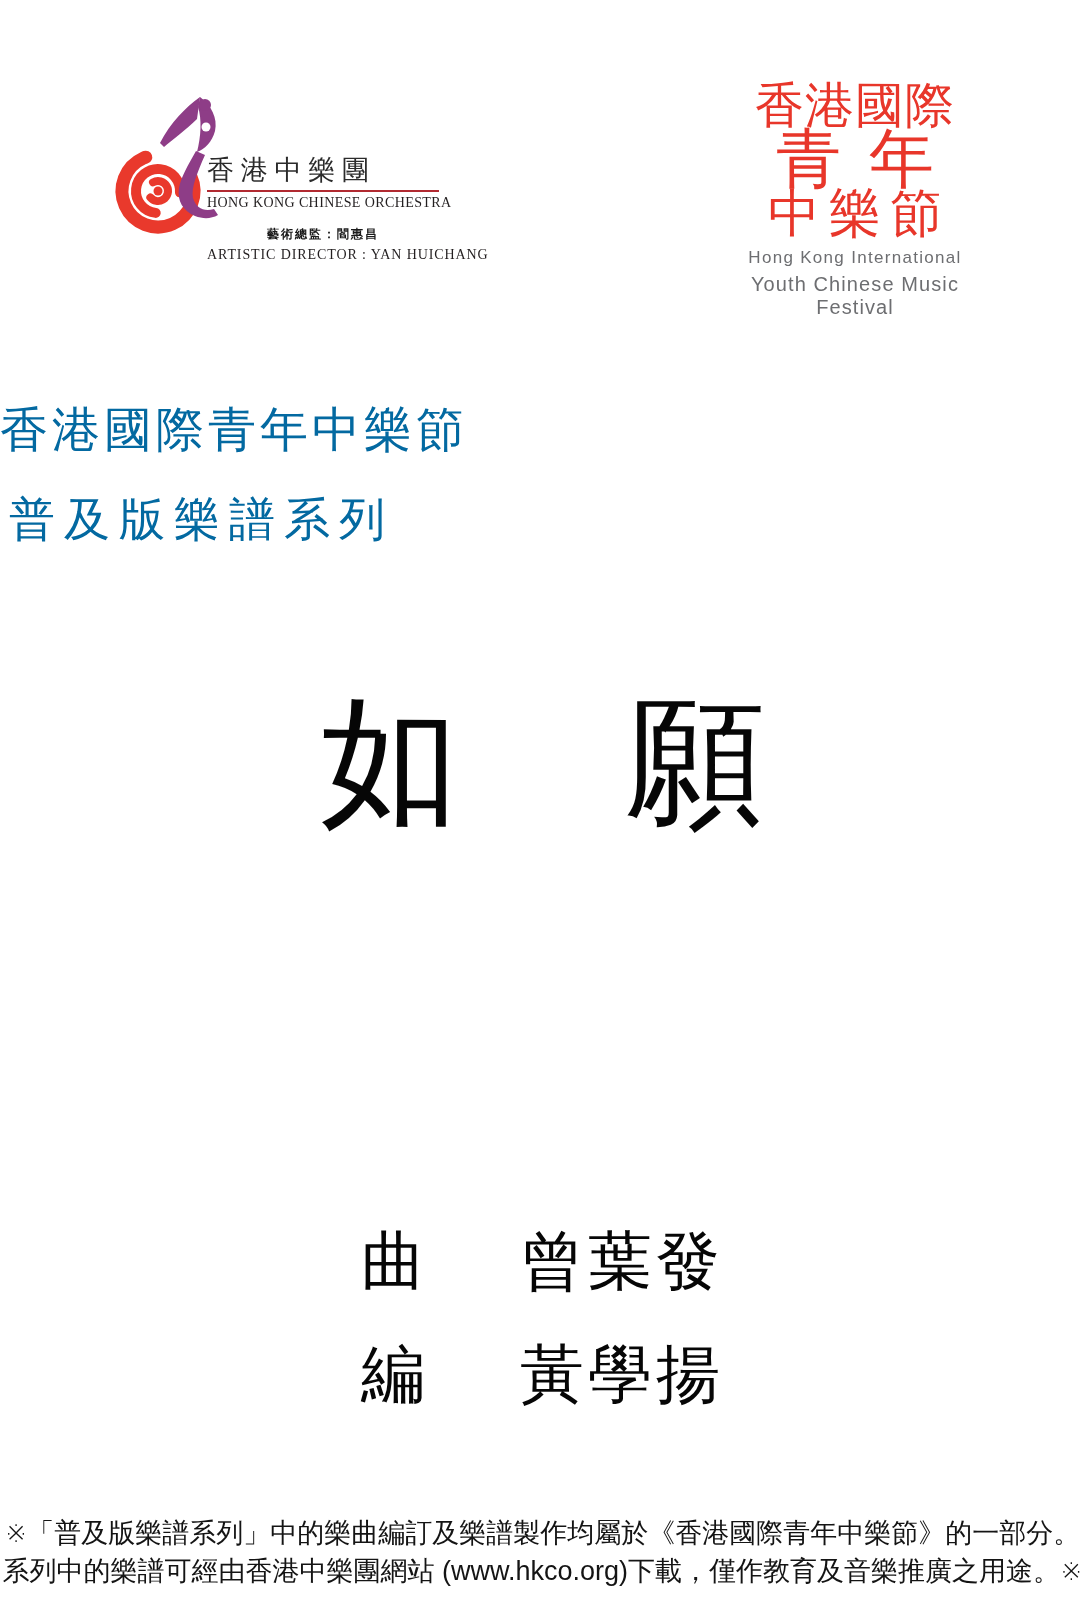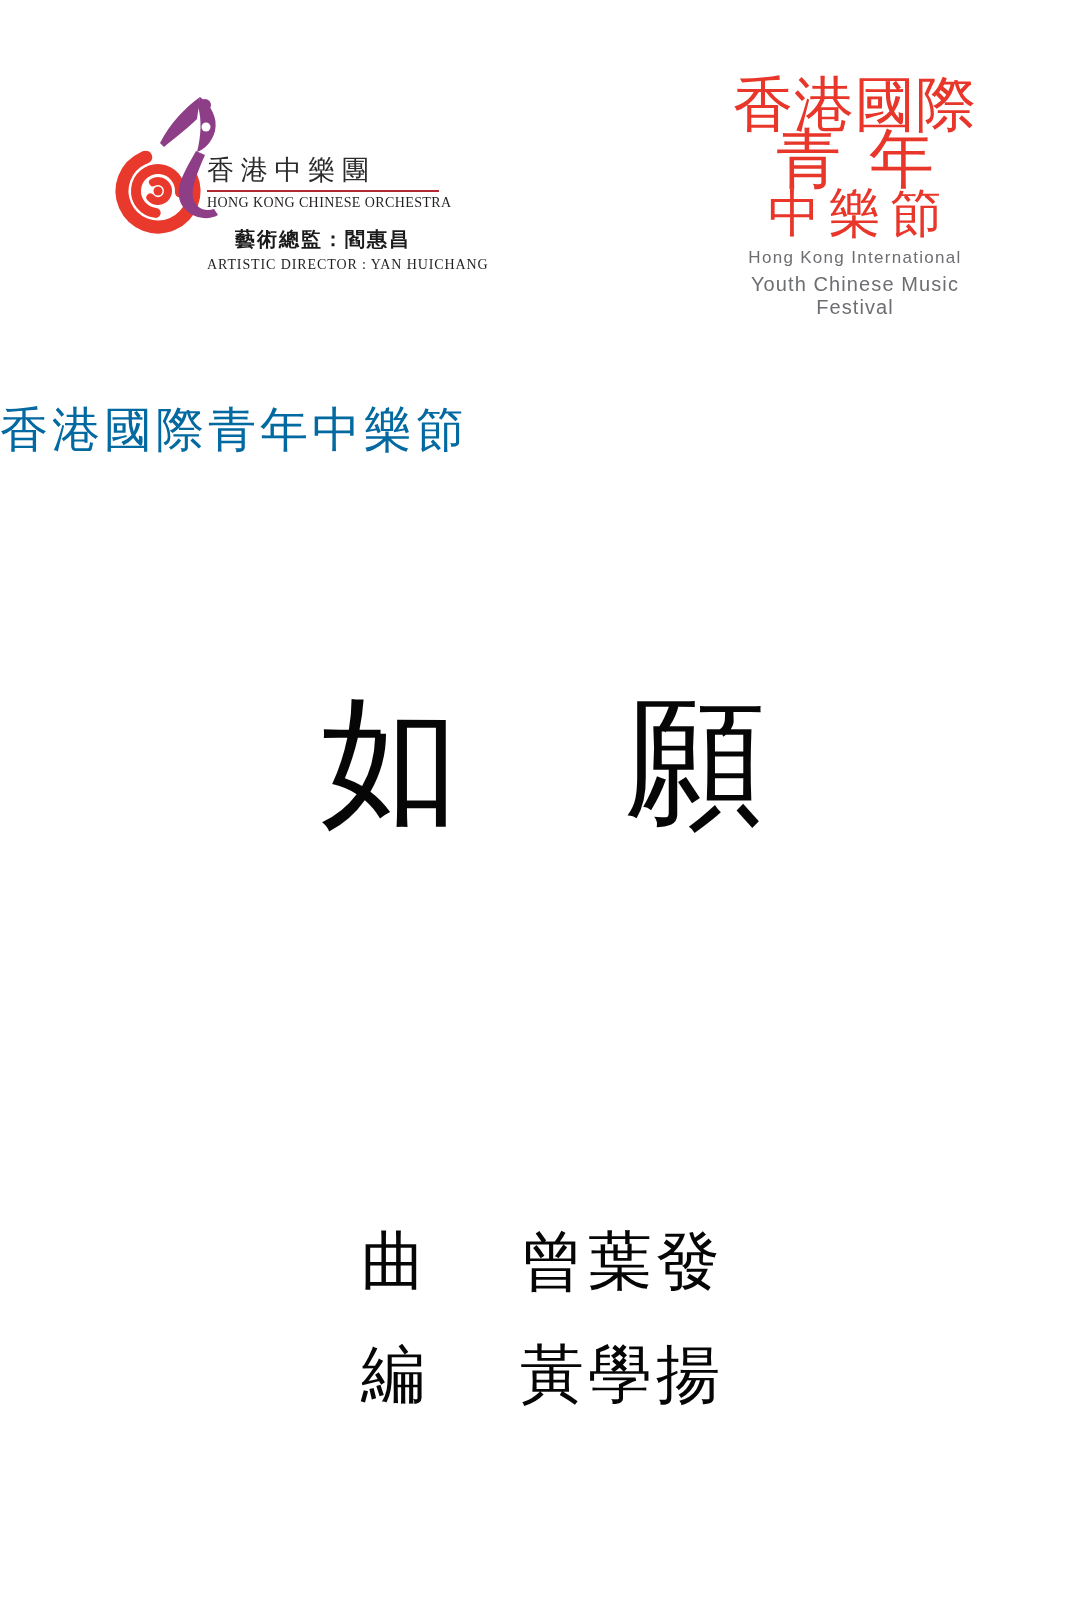--- a/index.html
+++ b/index.html
@@ -15,28 +15,28 @@
     color: #111;
   }
 
   
   .hkco { position: absolute; left: 100px; top: 80px; width: 345px; height: 190px; }
   .hkco-mark { position: absolute; left: 8px; top: 5px; width: 152px; height: 162px; }
   .hkco-text { position: absolute; left: 107px; top: 76px; width: 232px; }
   .hkco-cn { display: flex; justify-content: space-between; font-size: 27px; color: #2b2b2b; line-height: 1.05; }
   .hkco-rule { height: 2px; margin-top: 6px; }
   .hkco-en { margin-top: 3px; font-size: 14px; letter-spacing: 0.4px; white-space: nowrap; color: #231f20; }
-  .hkco-dir-cn { margin-top: 15px; text-align: center; font-size: 20px; font-weight: bold; color: #1a1a1a; letter-spacing: 2px; }
+  .hkco-dir-cn { margin-top: 15px; text-align: center; font-size: 12px; font-weight: bold; color: #1a1a1a; letter-spacing: 2px; }
   .hkco-dir-en { margin-top: 4px; text-align: center; font-size: 14px; letter-spacing: 0.9px; color: #231f20; white-space: nowrap; }
 
   
   .festival { position: absolute; left: 733px; top: 78px; width: 244px; text-align: center;
               font-family: "Liberation Sans", "DejaVu Sans", sans-serif; }
   .festival-cjk { font-weight: 300; line-height: 54px; }
-  .festival-row1 { font-size: 60px; letter-spacing: 1px; text-align: center; }
+  .festival-row1 { font-size: 49px; letter-spacing: 1px; text-align: center; }
   .festival-row2 { font-size: 65px; letter-spacing: 28px; padding-left: 28px; }
   .festival-row3 { font-size: 52px; letter-spacing: 9px; padding-left: 9px; }
   .festival-en1 { margin-top: 8px; font-size: 17px; letter-spacing: 1.3px; font-weight: 400; }
   .festival-en2 { margin-top: 5px; font-size: 20px; letter-spacing: 1.1px; font-weight: 400; }
 
   
   .series { position: absolute; top: 398px; left: 0; width: 100%; text-align: left; color: #0369a1; }
   .series-line1 { font-size: 48px; letter-spacing: 4px; }
   .series-line2 { font-size: 46px; letter-spacing: 9px; padding-left: 9px; margin-top: 27px; }
 
@@ -95,29 +95,34 @@
       <div class="festival-row1">香港國際</div>
       <div class="festival-row2">青年</div>
       <div class="festival-row3">中樂節</div>
     </div>
     <div class="festival-en1" style="color:#6D6E71;">Hong Kong International</div>
     <div class="festival-en2" style="color:#6D6E71;">Youth Chinese Music Festival</div>
   </div>
 
   <div class="series">
     <div class="series-line1">香港國際青年中樂節</div>
+    <div class="series-line2">普及版樂譜系列</div>
   </div>
 
   <div class="main-title">
     <span>如</span>
     <span>願</span>
   </div>
 
 
   <div class="credits">
     <span class="credit-role">曲</span>
     <span class="credit-name">曾葉發</span>
     <span class="credit-role">編</span>
     <span class="credit-name">黃學揚</span>
   </div>
 
+  <div class="footer">
+    <div>※「普及版樂譜系列」中的樂曲編訂及樂譜製作均屬於《香港國際青年中樂節》的一部分。</div>
+    <div>系列中的樂譜可經由香港中樂團網站 (www.hkco.org)下載，僅作教育及音樂推廣之用途。※</div>
+  </div>
 
 </div>
 
 </body></html>

